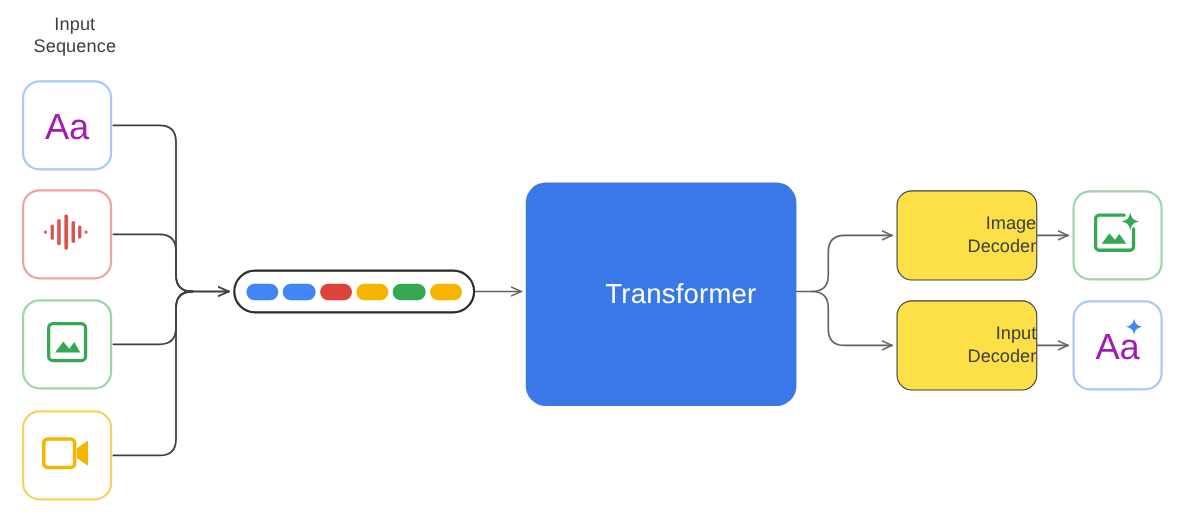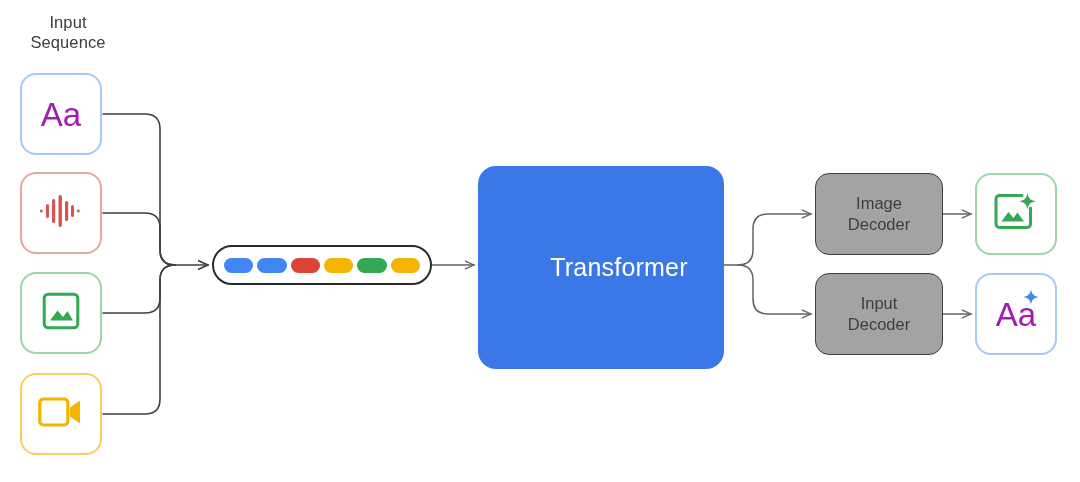--- a/index.html
+++ b/index.html
@@ -112,25 +112,25 @@
   }
 
   
   .decoder-box {
     position: absolute;
     left: 815px;
     width: 128px;
     height: 82px;
     border: 1.9px solid #3c4043;
     border-radius: 14px;
-    background: #a3a3a3;
+    background: #fde047;
     box-sizing: border-box;
     display: flex;
     flex-direction: column;
-    align-items: center;
+    align-items: flex-end;
     justify-content: center;
     text-align: center;
     color: #3c4043;
     font-size: 16.5px;
     line-height: 21px;
   }
   .decoder-image { top: 173px; }
   .decoder-text { top: 273px; }
 
   

